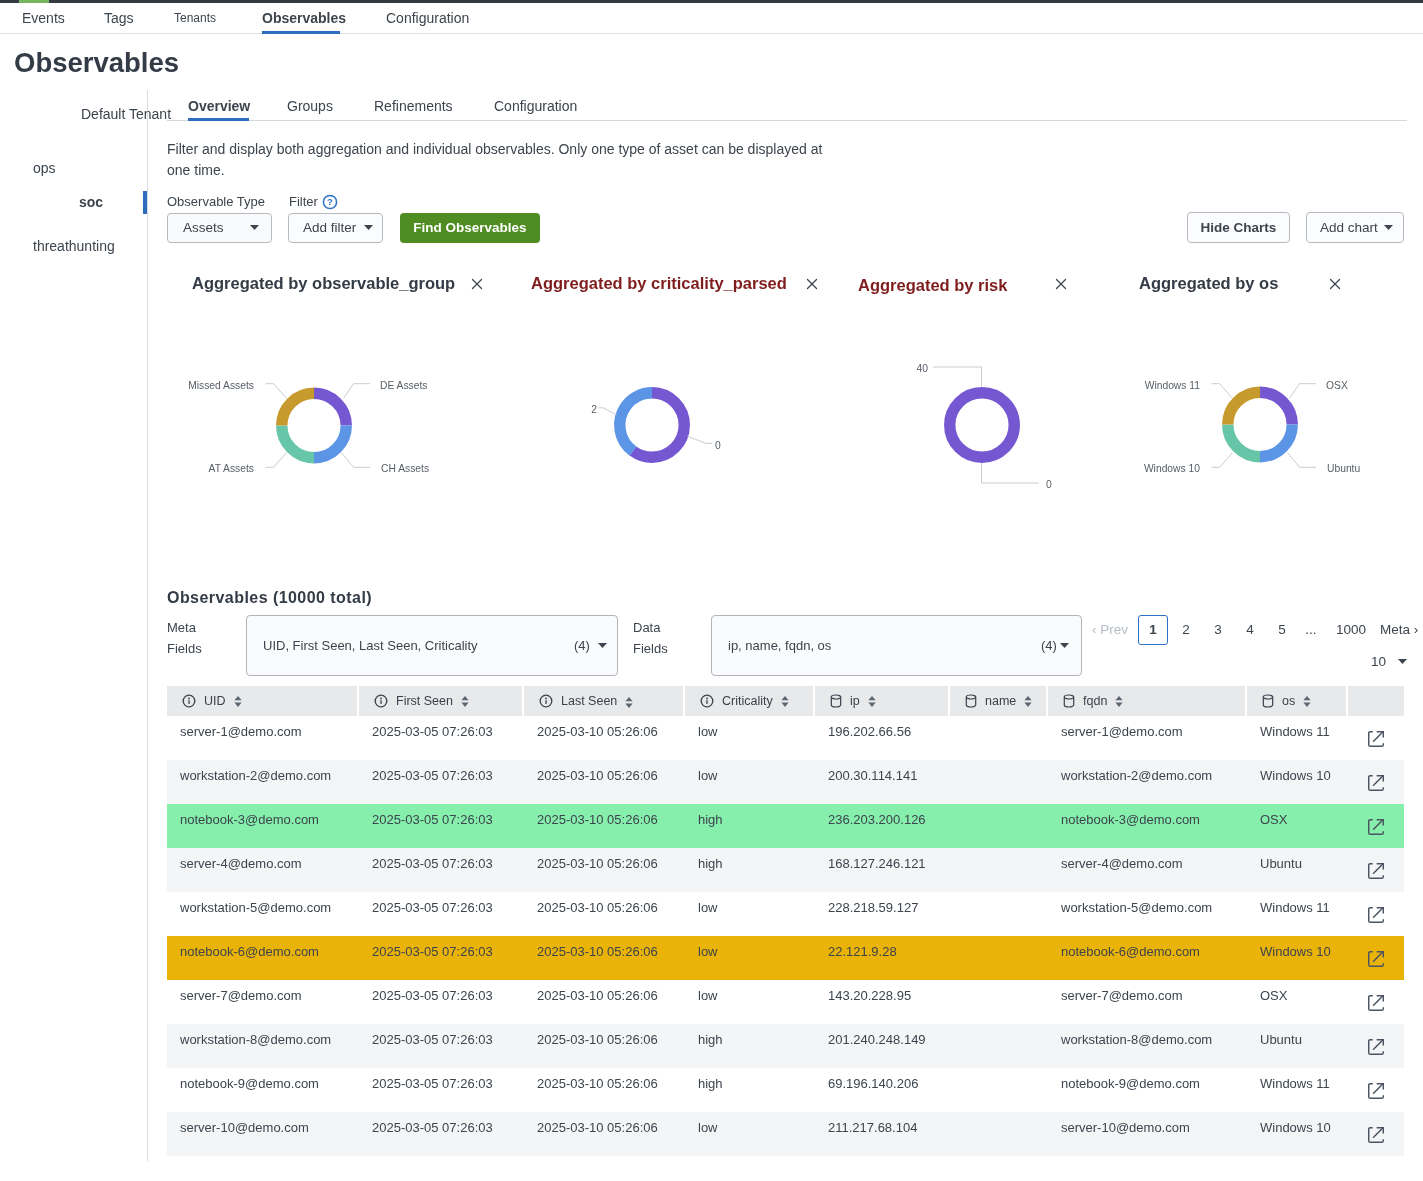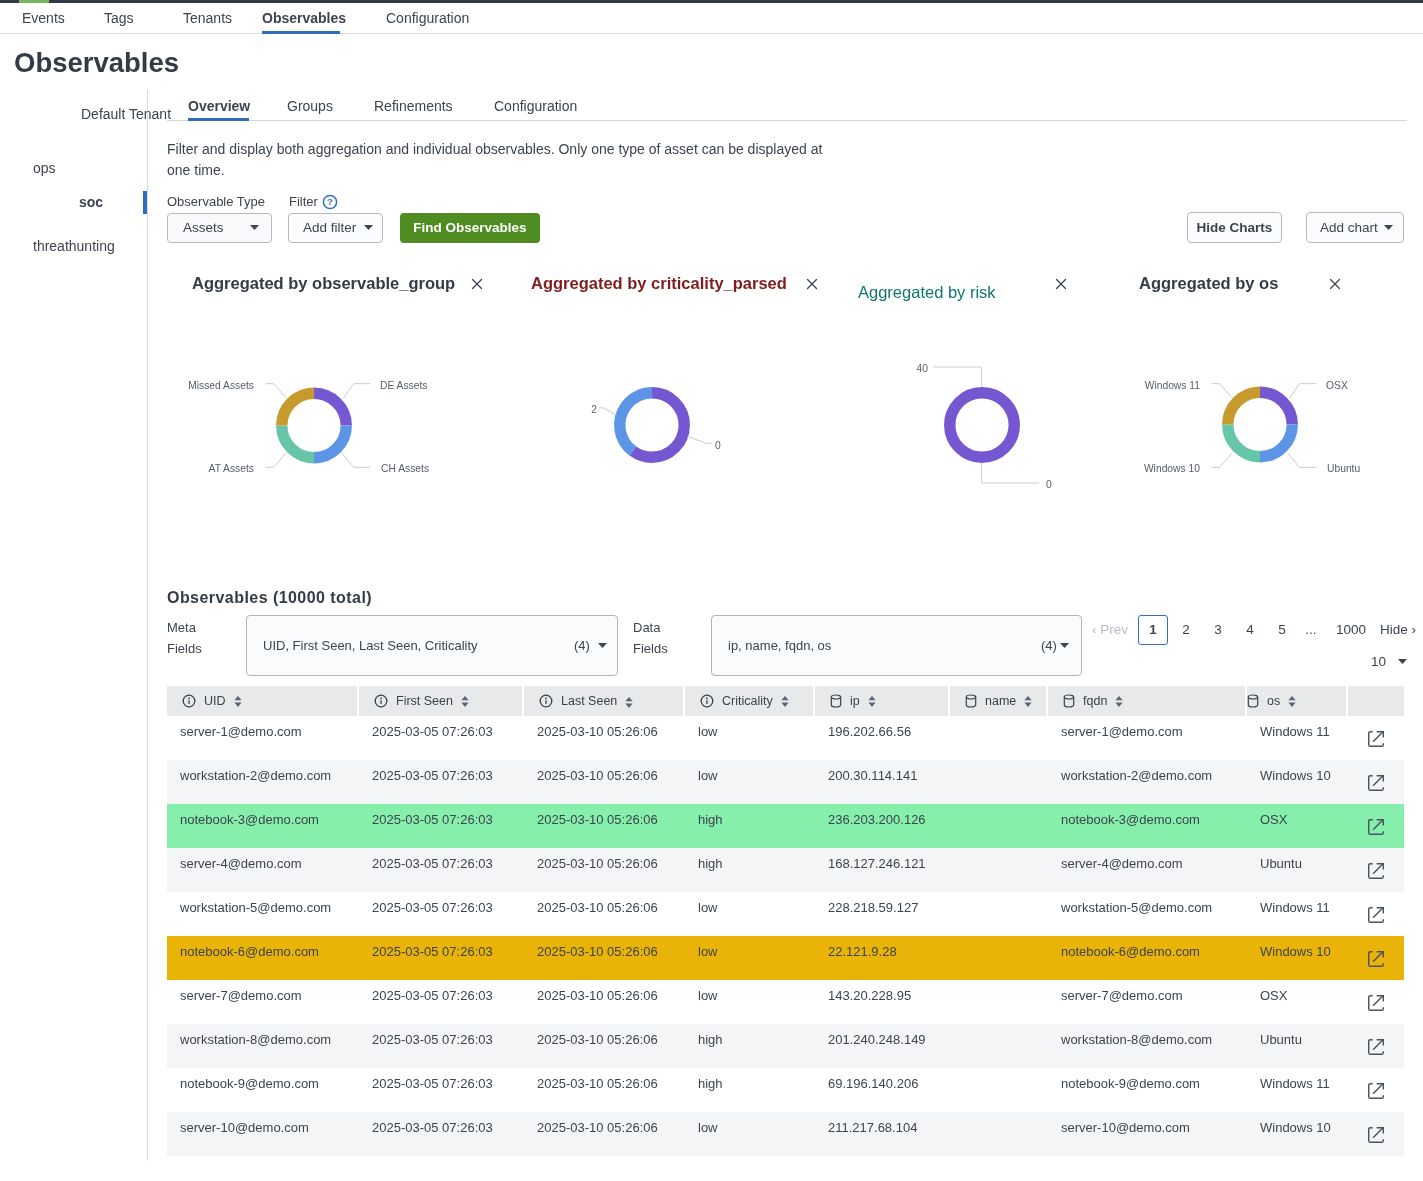--- a/index.html
+++ b/index.html
@@ -10,21 +10,21 @@
 .abs{position:absolute}
 .t13{font-size:13px;color:#3c444d}
 svg{display:block}
 </style></head><body>
 <div id="page">
 
 <div class="abs" style="left:0;top:0;width:1423px;height:3px;background:#343a44"></div>
 <div class="abs" style="left:19px;top:0;width:30px;height:3px;background:#79b55e"></div>
 <div class="abs" style="left:22px;top:3px;height:31px;line-height:31px;font-size:14px;color:#3c444d">Events</div>
 <div class="abs" style="left:104px;top:3px;height:31px;line-height:31px;font-size:14px;color:#3c444d">Tags</div>
-<div class="abs" style="left:183px;top:3px;height:31px;line-height:31px;font-size:14px;color:#3c444d">Tenants</div>
+<div class="abs" style="left:174px;top:3px;height:31px;line-height:31px;font-size:12px;color:#3c444d">Tenants</div>
 <div class="abs" style="left:262px;top:3px;height:31px;line-height:31px;font-size:14px;font-weight:bold;color:#3c444d">Observables</div>
 <div class="abs" style="left:386px;top:3px;height:31px;line-height:31px;font-size:14px;color:#3c444d">Configuration</div>
 <div class="abs" style="left:0;top:33px;width:1423px;height:1px;background:#dde0e4"></div>
 <div class="abs" style="left:262px;top:31px;width:78px;height:3px;background:#2e6cbe"></div>
 <div class="abs" style="left:14px;top:47px;font-size:27.5px;font-weight:bold;color:#333b46">Observables</div>
 <div class="abs" style="left:147px;top:90px;width:1px;height:1071px;background:#d9dce0"></div>
 <div class="abs" style="left:33px;top:104px;height:20px;line-height:20px;font-size:14px;margin-left:48px;">Default Tenant</div>
 <div class="abs" style="left:33px;top:158px;height:20px;line-height:20px;font-size:14px;">ops</div>
 <div class="abs" style="left:33px;top:192px;height:20px;line-height:20px;font-size:14px;font-weight:bold;margin-left:46px;">soc</div>
 <div class="abs" style="left:33px;top:236px;height:20px;line-height:20px;font-size:14px;">threathunting</div>
@@ -50,37 +50,37 @@
       </svg>
     </div>
 <div class="abs" style="left:288px;top:213px;width:95px;height:30px;border:1px solid #b6bac0;border-radius:4px;background:#fbfcfd"></div>
 <div class="abs t13" style="left:303px;top:213px;height:30px;line-height:30px;font-size:13.5px">Add filter</div>
 <div class="abs" style="left:364px;top:225px">
       <svg width="9" height="5" viewBox="0 0 9 5" style="display:block">
         <polygon points="0,0 9,0 4.5,5" fill="#3c444d"></polygon>
       </svg>
     </div>
 <div class="abs" style="left:400px;top:213px;width:140px;height:30px;border-radius:4px;background:#4f8c21;color:#fff;font-weight:bold;font-size:13.5px;text-align:center;line-height:30px">Find Observables</div>
-<div class="abs" style="left:1187px;top:212px;width:95px;height:31px;border:1px solid #b6bac0;border-radius:4px;background:#fbfcfd;font-weight:bold;font-size:13.5px;color:#3c444d;text-align:center;line-height:29px">Hide Charts</div>
+<div class="abs" style="left:1187px;top:212px;width:103px;height:31px;border:1px solid #b6bac0;border-radius:4px;background:#fbfcfd;font-weight:bold;font-size:13.5px;color:#3c444d;text-align:center;line-height:29px">Hide Charts</div>
 <div class="abs" style="left:1306px;top:212px;width:98px;height:31px;border:1px solid #b6bac0;border-radius:4px;background:#fbfcfd"></div>
 <div class="abs t13" style="left:1320px;top:212px;height:31px;line-height:31px;font-size:13.5px">Add chart</div>
 <div class="abs" style="left:1384px;top:225px">
       <svg width="9" height="5" viewBox="0 0 9 5" style="display:block">
         <polygon points="0,0 9,0 4.5,5" fill="#3c444d"></polygon>
       </svg>
     </div>
 <div class="abs" style="left:192px;top:273.5px;font-size:16.5px;font-weight:bold;color:#333b46">Aggregated by observable_group</div>
 <svg class="abs" style="left:471px;top:277.5px" width="12" height="12" viewBox="0 0 12 12">
 <path d="M1.5 1.5 L10.5 10.5 M10.5 1.5 L1.5 10.5" stroke="#3c444d" stroke-width="1.25" stroke-linecap="round"></path>
     </svg>
 <div class="abs" style="left:531px;top:273.5px;font-size:16.5px;font-weight:bold;color:#7f1d1d">Aggregated by criticality_parsed</div>
 <svg class="abs" style="left:806px;top:277.5px" width="12" height="12" viewBox="0 0 12 12">
 <path d="M1.5 1.5 L10.5 10.5 M10.5 1.5 L1.5 10.5" stroke="#3c444d" stroke-width="1.25" stroke-linecap="round"></path>
     </svg>
-<div class="abs" style="left:858px;top:283px;font-size:16.5px;font-weight:normal;color:#0f766e">Aggregated by risk</div>
+<div class="abs" style="left:858px;top:276px;font-size:16.5px;font-weight:bold;color:#7f1d1d">Aggregated by risk</div>
 <svg class="abs" style="left:1055px;top:277.5px" width="12" height="12" viewBox="0 0 12 12">
 <path d="M1.5 1.5 L10.5 10.5 M10.5 1.5 L1.5 10.5" stroke="#3c444d" stroke-width="1.25" stroke-linecap="round"></path>
     </svg>
 <div class="abs" style="left:1139px;top:273.5px;font-size:16.5px;font-weight:bold;color:#333b46">Aggregated by os</div>
 <svg class="abs" style="left:1329px;top:277.5px" width="12" height="12" viewBox="0 0 12 12">
 <path d="M1.5 1.5 L10.5 10.5 M10.5 1.5 L1.5 10.5" stroke="#3c444d" stroke-width="1.25" stroke-linecap="round"></path>
     </svg>
 <svg class="abs" style="left:0;top:350px" width="1423" height="150" viewBox="0 350 1423 150" font-family="Liberation Sans,sans-serif">
       <circle cx="314" cy="425.5" r="32.25" fill="none" stroke="#7557d2" stroke-width="11.4" stroke-dasharray="50.66 151.97" transform="rotate(-90 314 425.5)"></circle>
       <circle cx="314" cy="425.5" r="32.25" fill="none" stroke="#5c95e6" stroke-width="11.4" stroke-dasharray="50.66 151.97" transform="rotate(0 314 425.5)"></circle>
@@ -138,21 +138,21 @@
       </svg>
     </div>
 <div class="abs" style="left:1092px;top:615px;height:30px;line-height:30px;font-size:13.5px;color:#b7bdc5">‹ Prev</div>
 <div class="abs" style="left:1138px;top:615px;width:30px;height:30px;border:1px solid #2d70c8;border-radius:3px;font-size:13.5px;font-weight:bold;text-align:center;line-height:28px;color:#3c444d">1</div>
 <div class="abs" style="left:1161px;top:615px;width:50px;height:30px;line-height:30px;font-size:13.5px;text-align:center">2</div>
 <div class="abs" style="left:1193px;top:615px;width:50px;height:30px;line-height:30px;font-size:13.5px;text-align:center">3</div>
 <div class="abs" style="left:1225px;top:615px;width:50px;height:30px;line-height:30px;font-size:13.5px;text-align:center">4</div>
 <div class="abs" style="left:1257px;top:615px;width:50px;height:30px;line-height:30px;font-size:13.5px;text-align:center">5</div>
 <div class="abs" style="left:1286px;top:615px;width:50px;height:30px;line-height:30px;font-size:13.5px;text-align:center">...</div>
 <div class="abs" style="left:1326px;top:615px;width:50px;height:30px;line-height:30px;font-size:13.5px;text-align:center">1000</div>
-<div class="abs" style="left:1380px;top:615px;height:30px;line-height:30px;font-size:13.5px">Hide ›</div>
+<div class="abs" style="left:1380px;top:615px;height:30px;line-height:30px;font-size:13.5px">Meta ›</div>
 <div class="abs" style="left:1371px;top:648px;width:30px;height:28px;line-height:28px;font-size:13.5px">10</div>
 <div class="abs" style="left:1398px;top:659px">
       <svg width="9" height="5" viewBox="0 0 9 5" style="display:block">
         <polygon points="0,0 9,0 4.5,5" fill="#3c444d"></polygon>
       </svg>
     </div>
 
 <div class="abs" style="left:167px;top:686px;width:1237px">
       <table style="border-collapse:separate;border-spacing:0;table-layout:fixed;width:1237px;font-size:13px;color:#3c444d">
         <colgroup>
@@ -257,21 +257,21 @@
                   <path d="M1.3 3 V11 c0 1.1 2.1 2 4.7 2 s4.7 -0.9 4.7 -2 V3" fill="none" stroke="#3a424b" stroke-width="1.2"></path>
                 </svg>
                 <span style="margin:0 8px">fqdn</span>
                 <svg width="8" height="11" viewBox="0 0 8 11" style="flex:none">
                   <polygon points="4,0 7.6,4.2 0.4,4.2" fill="#5d6772"></polygon>
                   <polygon points="0.4,6.6 7.6,6.6 4,11" fill="#5d6772"></polygon>
                 </svg>
               </div>
             </th>
             <th style="background:#e7e9eb;border-right:2px solid #fff;padding:0;font-weight:normal">
-              <div style="display:flex;align-items:center;font-size:12.5px;color:#3a424b">
+              <div style="display:flex;align-items:center;padding-left:15px;font-size:12.5px;color:#3a424b">
                 <svg width="12" height="14" viewBox="0 0 12 14" style="flex:none">
                   <ellipse cx="6" cy="3" rx="4.7" ry="2" fill="none" stroke="#3a424b" stroke-width="1.2"></ellipse>
                   <path d="M1.3 3 V11 c0 1.1 2.1 2 4.7 2 s4.7 -0.9 4.7 -2 V3" fill="none" stroke="#3a424b" stroke-width="1.2"></path>
                 </svg>
                 <span style="margin:0 8px">os</span>
                 <svg width="8" height="11" viewBox="0 0 8 11" style="flex:none">
                   <polygon points="4,0 7.6,4.2 0.4,4.2" fill="#5d6772"></polygon>
                   <polygon points="0.4,6.6 7.6,6.6 4,11" fill="#5d6772"></polygon>
                 </svg>
               </div>

